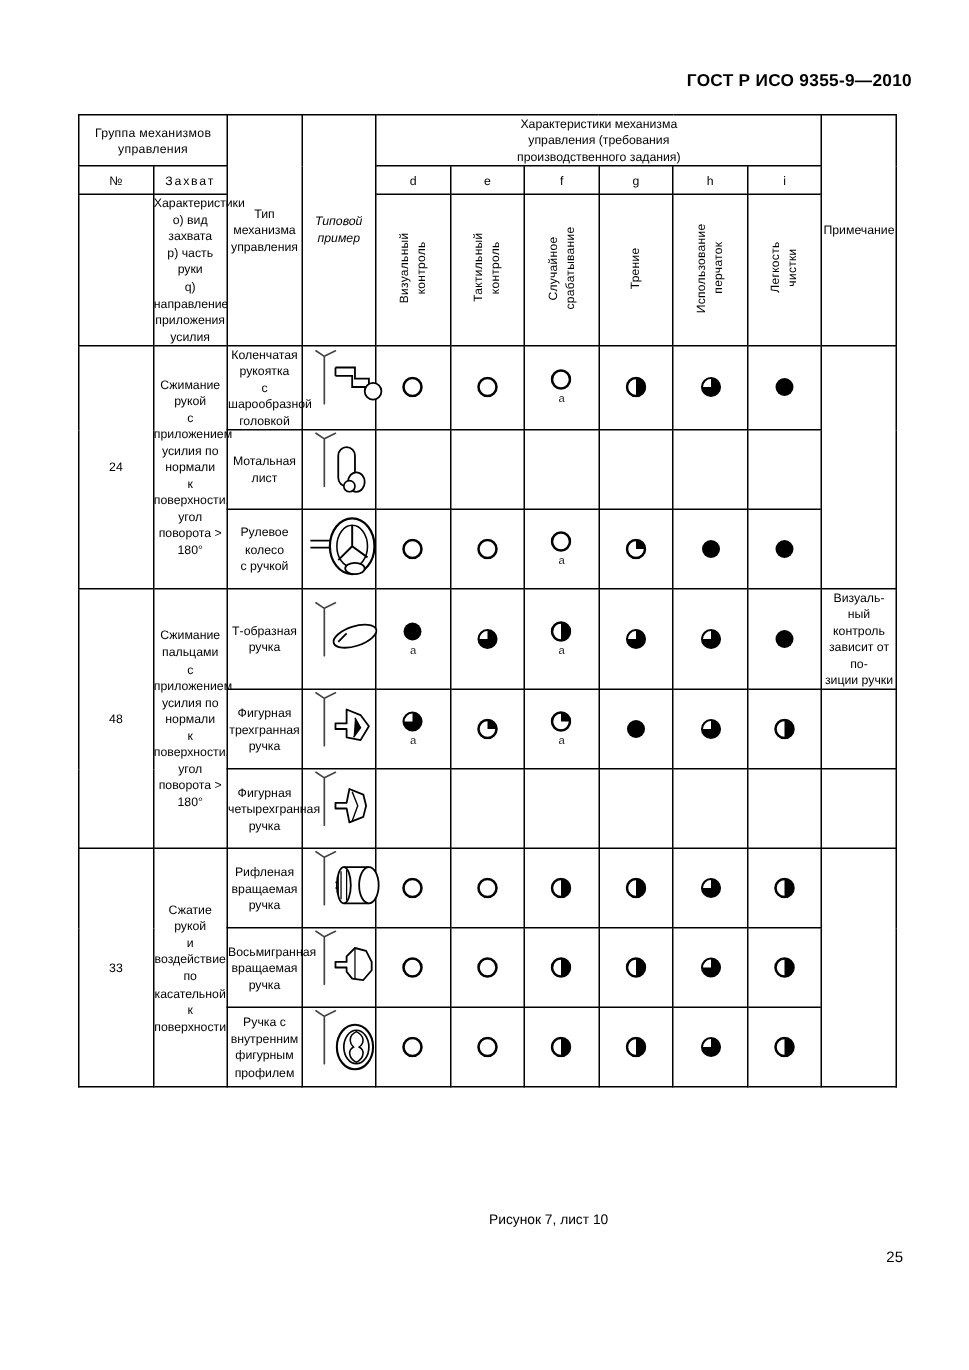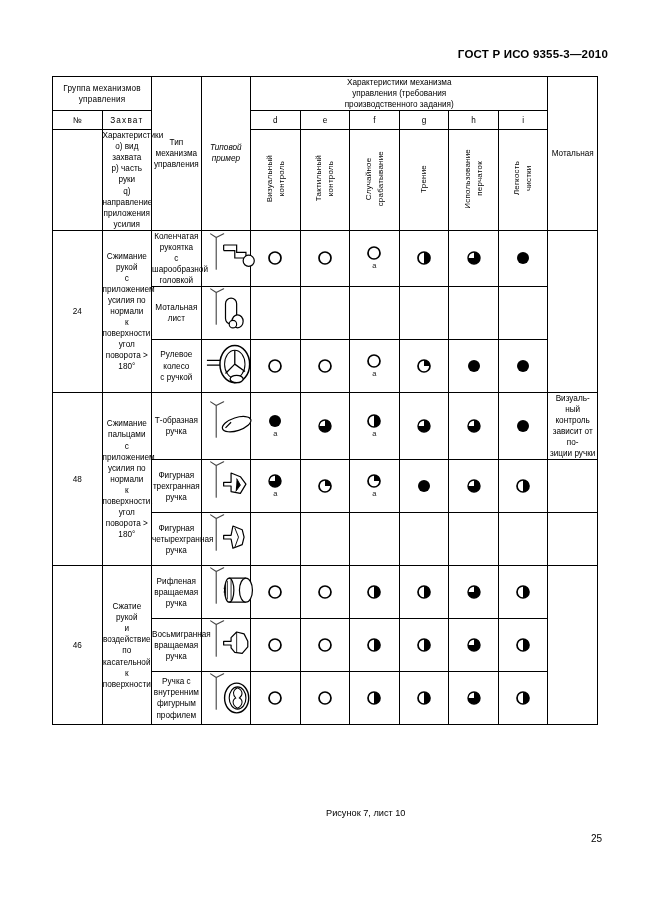--- a/index.html
+++ b/index.html
@@ -89,30 +89,30 @@
   }
   #page-number {
     position: absolute;
     right: 44px; top: 833px;
     font-size: 10px;
   }
 </style>
 </head>
 <body>
 
-<div id="std-header">ГОСТ Р ИСО 9355-3—2010</div>
+<div id="std-header">ГОСТ Р ИСО 9355-9—2010</div>
 
 <table id="main-table" class="outer-frame">
   <tbody id="table-body">
       <tr>
   <td colspan="2" class="hdr-group">Группа механизмов<br>управления</td>
   <td rowspan="3" class="hdr-type">Тип механизма<br>управления</td>
   <td rowspan="3" class="hdr-example">Типовой<br>пример</td>
   <td colspan="6" class="hdr-cm">Характеристики механизма<br>управления (требования<br>производственного задания)</td>
-  <td rowspan="3" class="hdr-note">Мотальная</td>
+  <td rowspan="3" class="hdr-note">Примечание</td>
 </tr>
       <tr>
   <td class="hdr-num">№</td>
   <td class="hdr-grip">Захват</td>
         <td class="hdr-letter">d</td>
         <td class="hdr-letter">e</td>
         <td class="hdr-letter">f</td>
         <td class="hdr-letter">g</td>
         <td class="hdr-letter">h</td>
         <td class="hdr-letter">i</td>
@@ -427,21 +427,21 @@
         </td>
         <td class="c-rate">
           <div class="rate-wrap"></div>
         </td>
         <td class="c-rate">
           <div class="rate-wrap"></div>
         </td>
         <td class="c-note"></td>
       </tr>
       <tr>
-        <td class="c-num" rowspan="3">46</td>
+        <td class="c-num" rowspan="3">33</td>
         <td class="c-grip" rowspan="3">Сжатие рукой<br>и воздействие<br>по касательной<br>к поверхности</td>
         <td class="c-type">Рифленая<br>вращаемая ручка</td>
         <td class="c-pic">
           <svg class="pic" viewBox="0 0 62 56" width="60" height="52">
             <path d="M14 6 L22 2 M14 6 L8 2 M14 6 L14 40" stroke="#444" stroke-width="1.2" fill="none" stroke-linecap="round"></path>
             <ellipse cx="28" cy="26" rx="5" ry="13" fill="#fff" stroke="#000" stroke-width="1.3"></ellipse>
          <path d="M28 13 L46 13 M28 39 L46 39" stroke="#000" stroke-width="1.3"></path>
          <ellipse cx="46" cy="26" rx="7" ry="13" fill="#fff" stroke="#000" stroke-width="1.3"></ellipse>
          <path d="M24 19 L24 33 M26 16 L26 36 M30 15 L30 37" stroke="#000" stroke-width=".9"></path>
          <path d="M22 24 L24 24 M22 28 L24 28" stroke="#000" stroke-width="1.2"></path>

